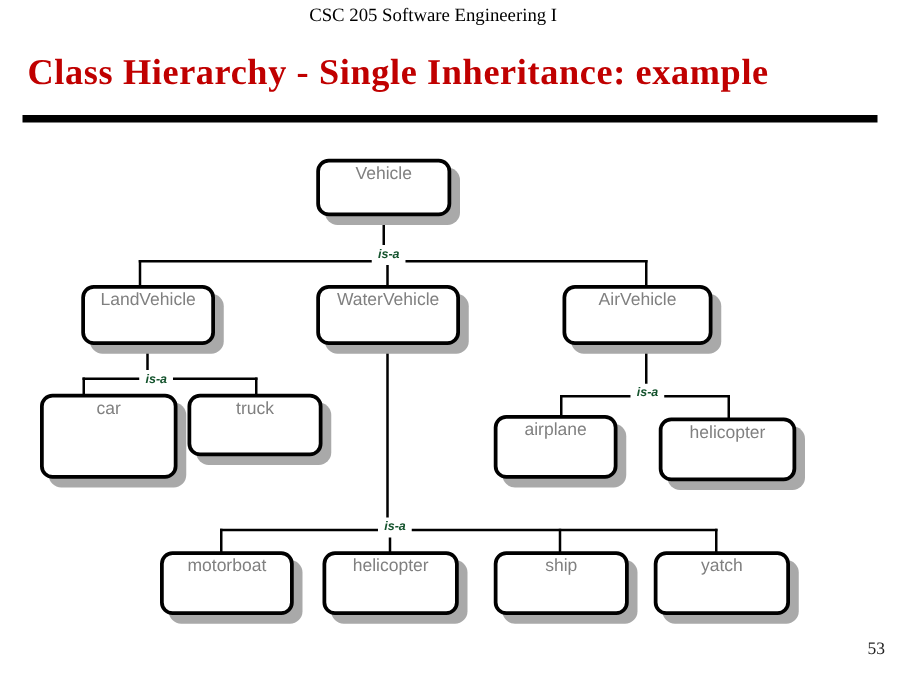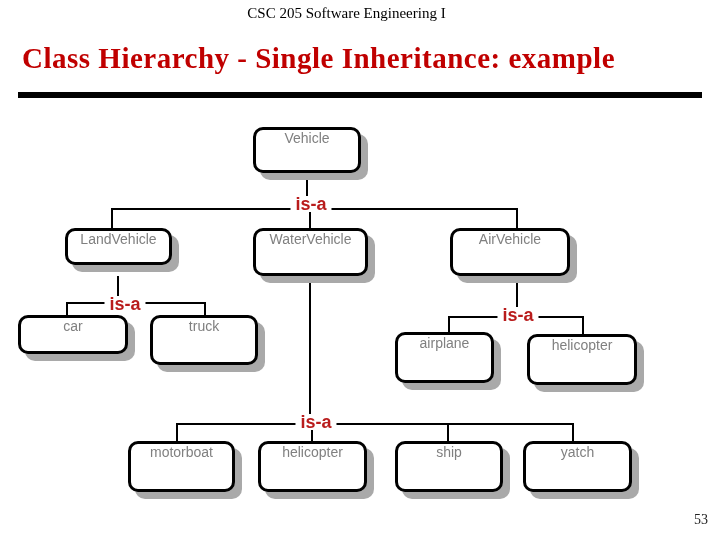--- a/index.html
+++ b/index.html
@@ -15,21 +15,21 @@
     position:absolute;top:42px;left:22px;white-space:nowrap;
     font-family:"Liberation Serif",serif;font-weight:bold;font-size:29px;
     color:#c00000;letter-spacing:0.5px;text-align:center;
   }
   .title-rule{
     position:absolute;left:18px;top:92px;width:684px;height:6px;background:#000;
   }
   .ln{position:absolute;background:#000;z-index:1;}
   .isa{
     position:absolute;z-index:2;transform:translateX(-50%);
-    font-weight:bold;font-size:18px;color:#b91c1c;
+    font-weight:bold;font-style:italic;font-size:10px;color:#14532d;
     background:#ffffff;padding:0 5px;line-height:16px;
   }
   .node{
     position:absolute;z-index:3;box-sizing:border-box;
     border:3px solid #000;border-radius:10px;background:#fff;
     box-shadow:7px 7px 0 #a9a9a9;
     display:flex;align-items:flex-start;justify-content:center;
     font-size:14px;color:#808080;
   }
   .page-number{
@@ -75,30 +75,30 @@
     </div>
 
     <div class="isa" style="left:311px;top:196px">is-a</div>
     <div class="isa" style="left:125px;top:296px">is-a</div>
     <div class="isa" style="left:518px;top:307px">is-a</div>
     <div class="isa" style="left:316px;top:414px">is-a</div>
 
     <div class="node" style="left:253px;top:127px;width:108px;height:46px">
       <span>Vehicle</span>
     </div>
-    <div class="node" style="left:65px;top:228px;width:107px;height:37px">
+    <div class="node" style="left:65px;top:228px;width:107px;height:48px">
       <span>LandVehicle</span>
     </div>
     <div class="node" style="left:253px;top:228px;width:115px;height:48px">
       <span>WaterVehicle</span>
     </div>
     <div class="node" style="left:450px;top:228px;width:120px;height:48px">
       <span>AirVehicle</span>
     </div>
-    <div class="node" style="left:18px;top:315px;width:110px;height:39px">
+    <div class="node" style="left:32px;top:315px;width:110px;height:68px">
       <span>car</span>
     </div>
     <div class="node" style="left:150px;top:315px;width:108px;height:50px">
       <span>truck</span>
     </div>
     <div class="node" style="left:395px;top:332px;width:99px;height:51px">
       <span>airplane</span>
     </div>
     <div class="node" style="left:527px;top:334px;width:110px;height:51px">
       <span>helicopter</span>

